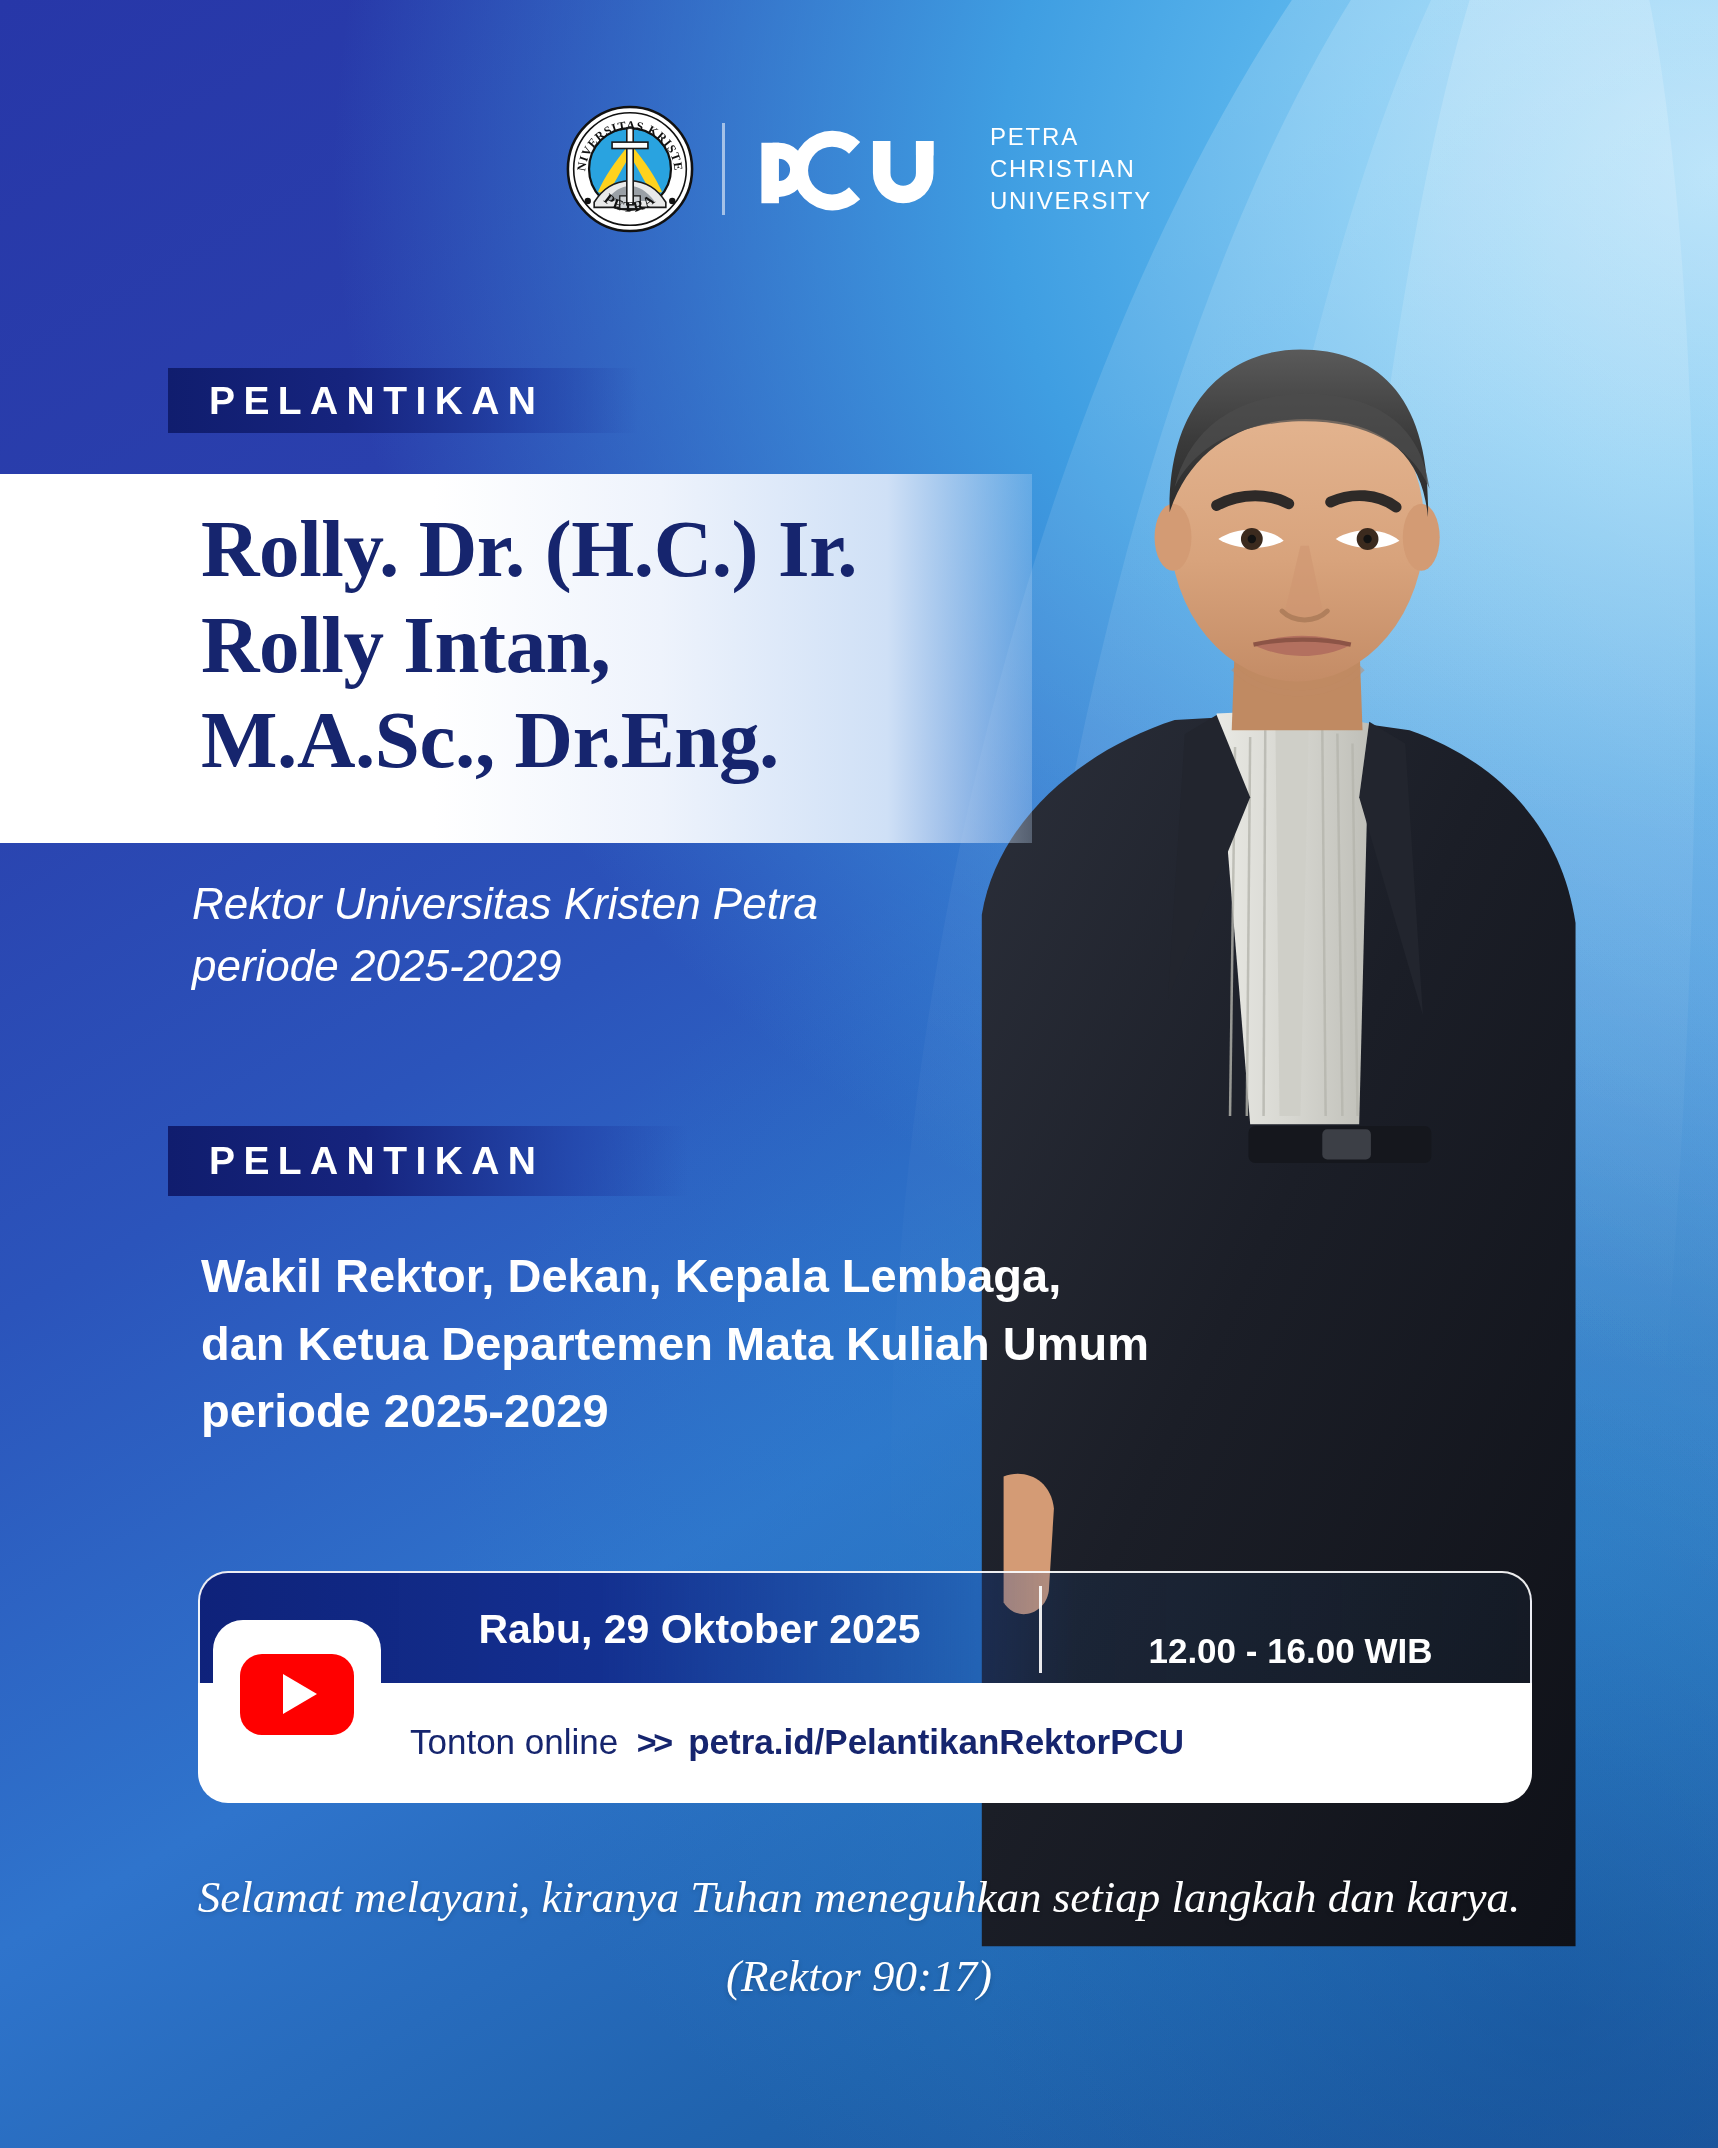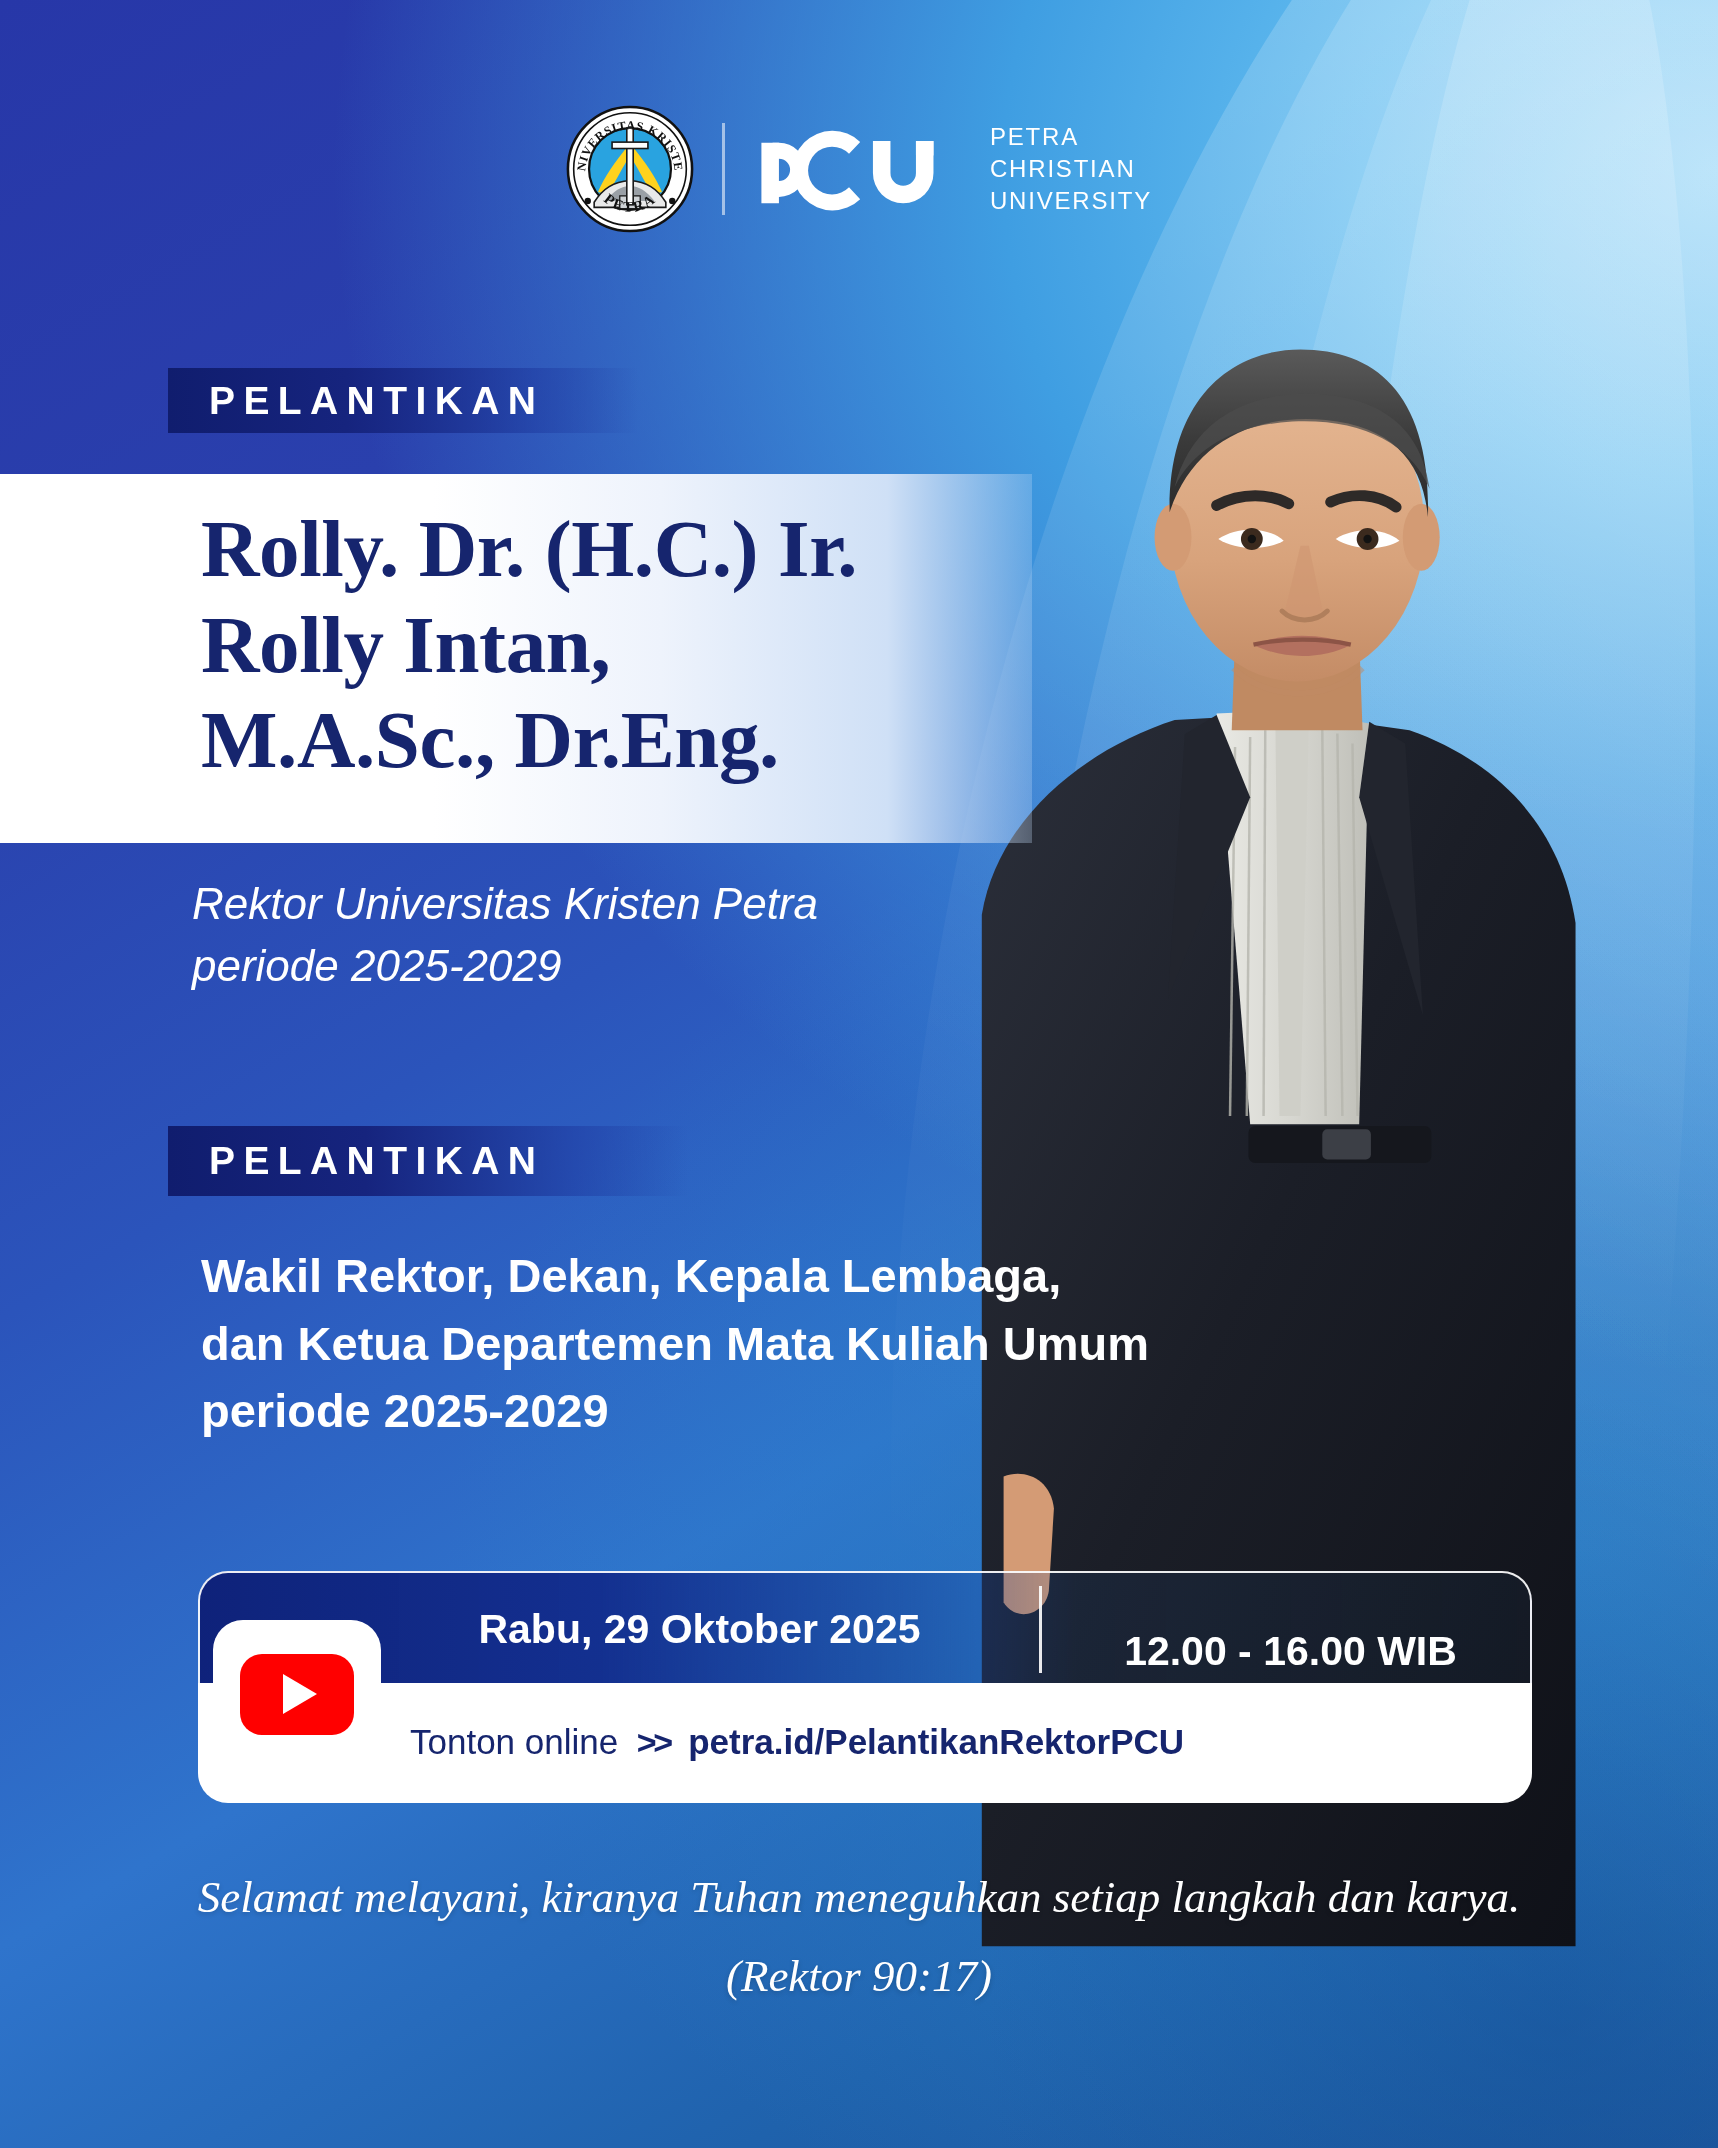--- a/index.html
+++ b/index.html
@@ -115,21 +115,21 @@
     border-top:20px solid transparent;
     border-bottom:20px solid transparent;
   }
   .info-date{
     position:absolute; left:210px; width:579px; text-align:center;
     color:#fff; font-weight:700; font-size:41px;
   }
   .vsep{ position:absolute; left:839px; top:13.4px; width:2.5px; height:87px; background:rgba(255,255,255,.9); }
   .info-time{
     position:absolute; left:864px; width:453px; text-align:center;
-    color:#fff; font-weight:700; font-size:41px;margin-top:44px;
+    color:#fff; font-weight:700; font-size:35px;margin-top:44px;
   }
   .watch-row{
     position:absolute; left:210px; display:flex; align-items:baseline; gap:18.5px;
     color:#16256e; font-size:35px;
   }
   .watch-row .arrows{ font-weight:700; letter-spacing:-3.4px; font-size:34px; }
   .watch-row .url{ font-weight:700; }
 
   
   .quote{

